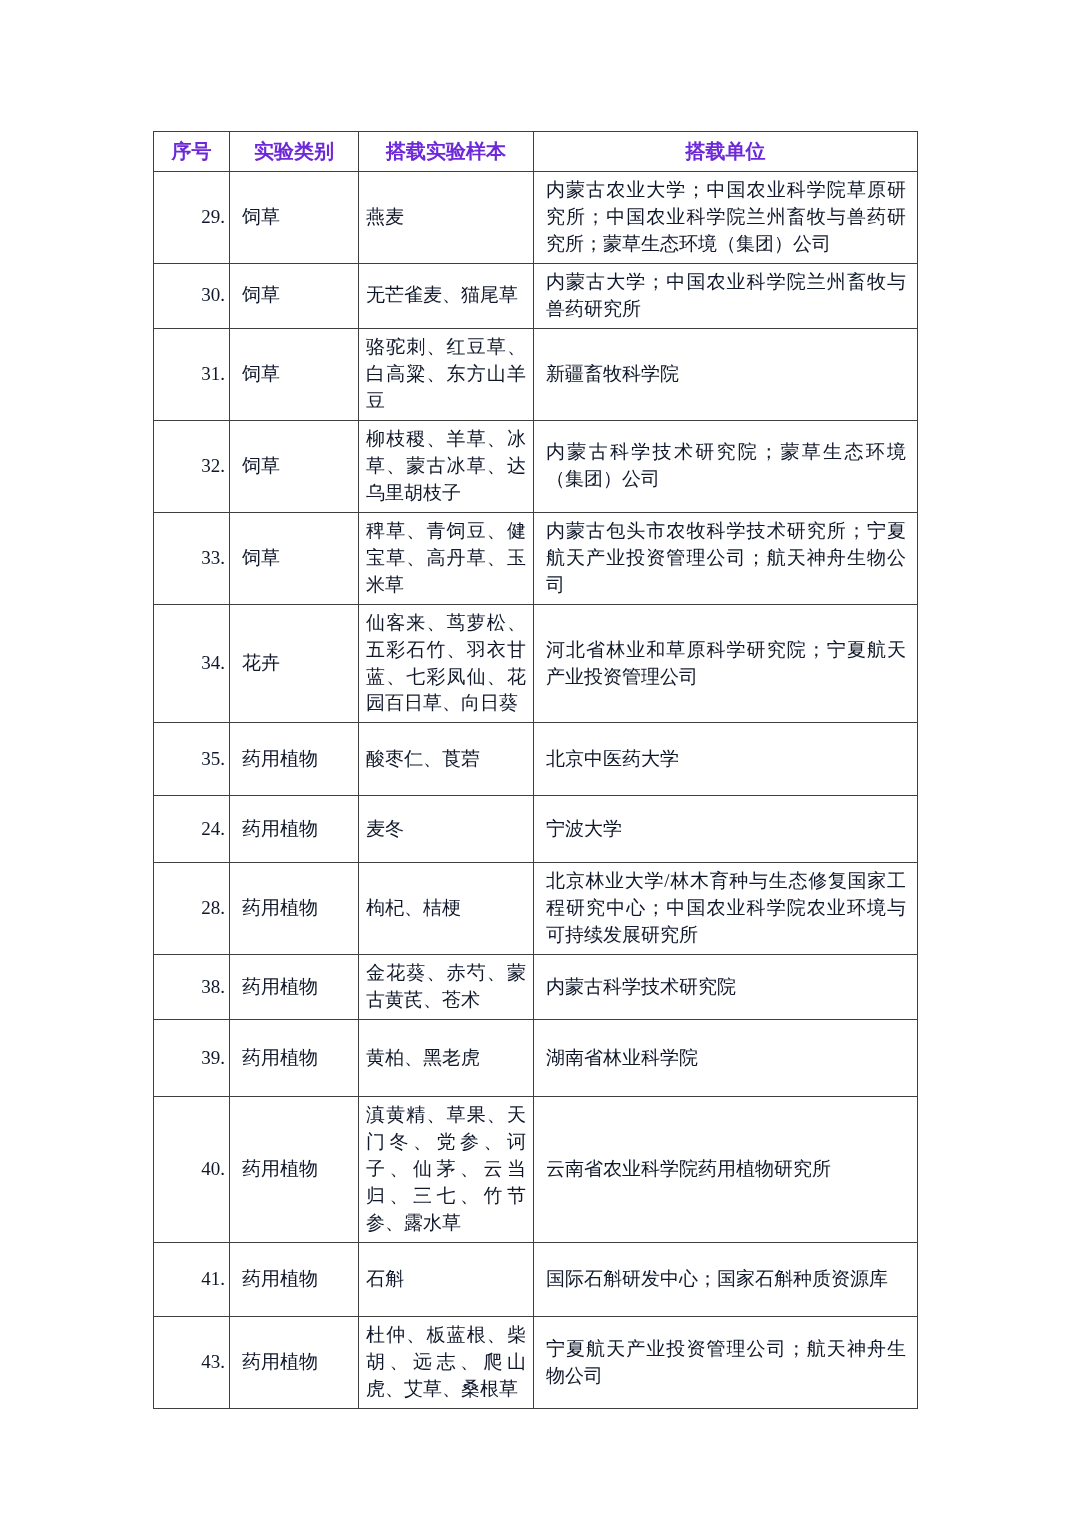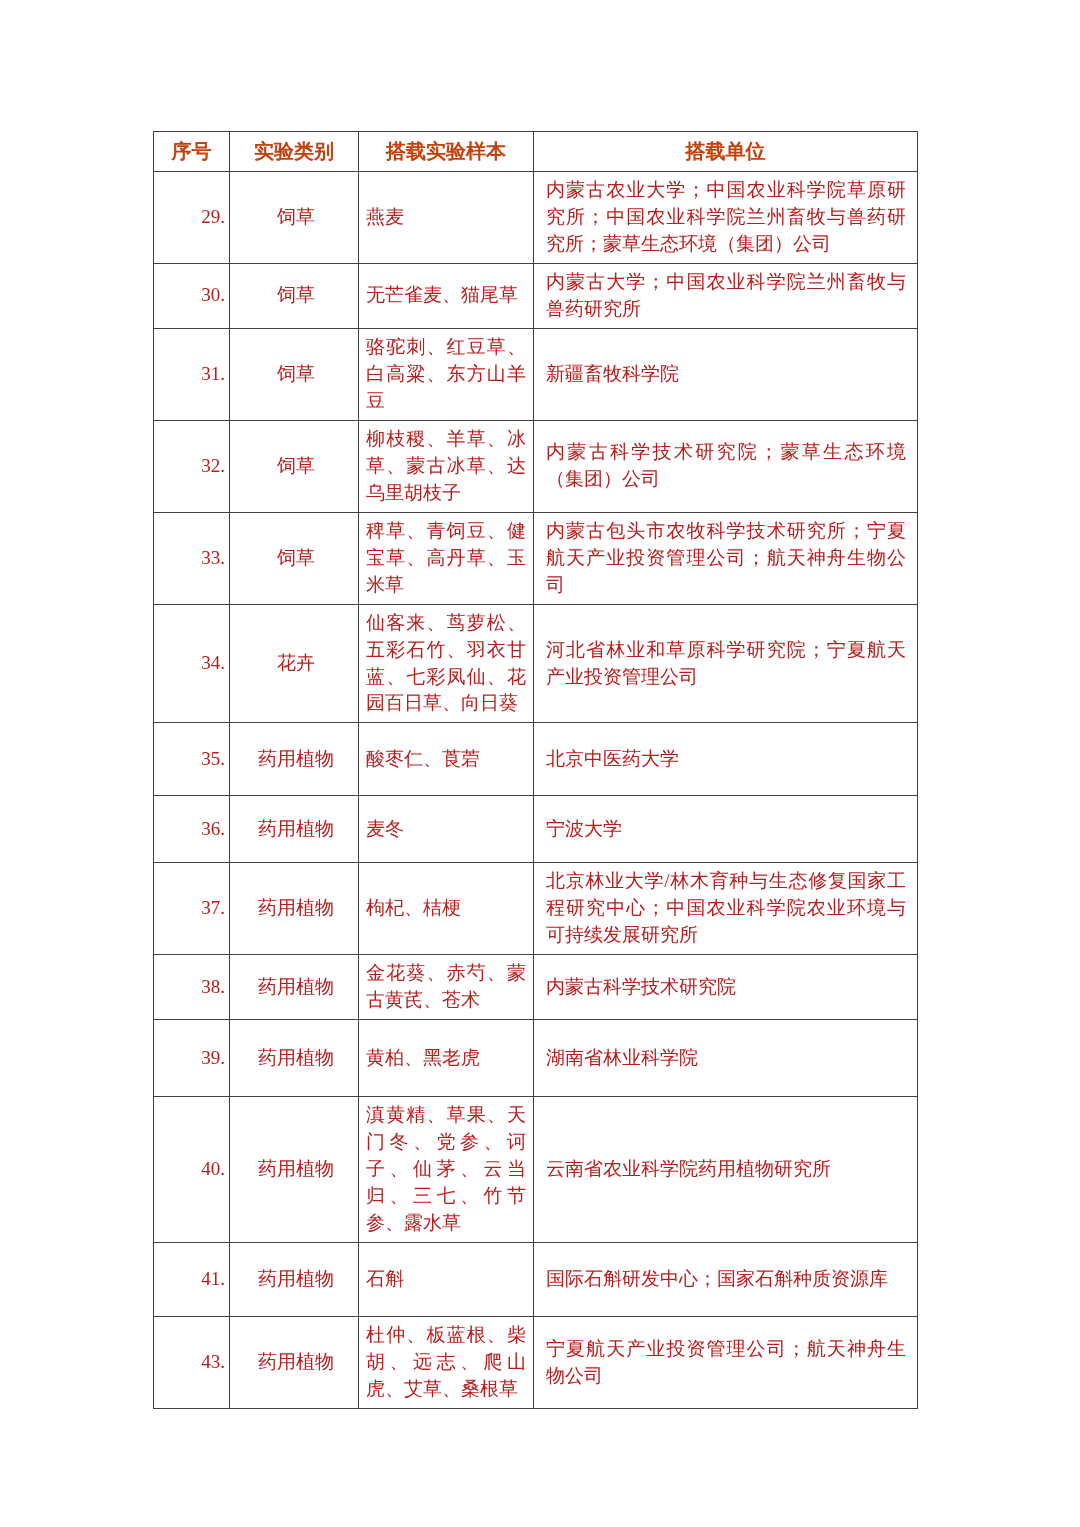--- a/index.html
+++ b/index.html
@@ -21,33 +21,33 @@
     left: 153px; top: 131px;
     width: 764px;
     border-collapse: collapse;
     table-layout: fixed;
   }
   th, td { border: 1.5px solid #3f3f3f; }
   th {
     font-family: "Liberation Sans", sans-serif;
     font-weight: 700;
     font-size: 20px;
-    color: #c2410c;
+    color: #6d28d9;
     text-align: center;
     vertical-align: middle;
     padding: 5px 4px;
   }
   td {
     font-size: 19px;
     line-height: 1.42;
     vertical-align: middle;
-    color: #b91c1c;
+    color: #0f172a;
   }
   td.c-no  { text-align: right; padding: 5px 4px; }
-  td.c-cat { text-align: center;   padding: 5px 8px 5px 12px; }
+  td.c-cat { text-align: left;   padding: 5px 8px 5px 12px; }
   td.c-smp { text-align: justify; text-justify: inter-ideograph; padding: 5px 7px; }
   td.c-unit{ text-align: justify; text-justify: inter-ideograph; padding: 5px 11px 5px 12px; }
 </style>
 </head>
 <body>
 
 <div class="page">
   <table class="exp-table">
     <colgroup>
       <col style="width:76px">
@@ -100,27 +100,27 @@
         <td class="c-smp">仙客来、茑萝松、五彩石竹、羽衣甘蓝、七彩凤仙、花园百日草、向日葵</td>
         <td class="c-unit">河北省林业和草原科学研究院；宁夏航天产业投资管理公司</td>
       </tr>
       <tr style="height:73px">
         <td class="c-no">35.</td>
         <td class="c-cat">药用植物</td>
         <td class="c-smp">酸枣仁、莨菪</td>
         <td class="c-unit">北京中医药大学</td>
       </tr>
       <tr style="height:67px">
-        <td class="c-no">36.</td>
+        <td class="c-no">24.</td>
         <td class="c-cat">药用植物</td>
         <td class="c-smp">麦冬</td>
         <td class="c-unit">宁波大学</td>
       </tr>
       <tr style="height:83px">
-        <td class="c-no">37.</td>
+        <td class="c-no">28.</td>
         <td class="c-cat">药用植物</td>
         <td class="c-smp">枸杞、桔梗</td>
         <td class="c-unit">北京林业大学/林木育种与生态修复国家工程研究中心；中国农业科学院农业环境与可持续发展研究所</td>
       </tr>
       <tr style="height:65px">
         <td class="c-no">38.</td>
         <td class="c-cat">药用植物</td>
         <td class="c-smp">金花葵、赤芍、蒙古黄芪、苍术</td>
         <td class="c-unit">内蒙古科学技术研究院</td>
       </tr>

